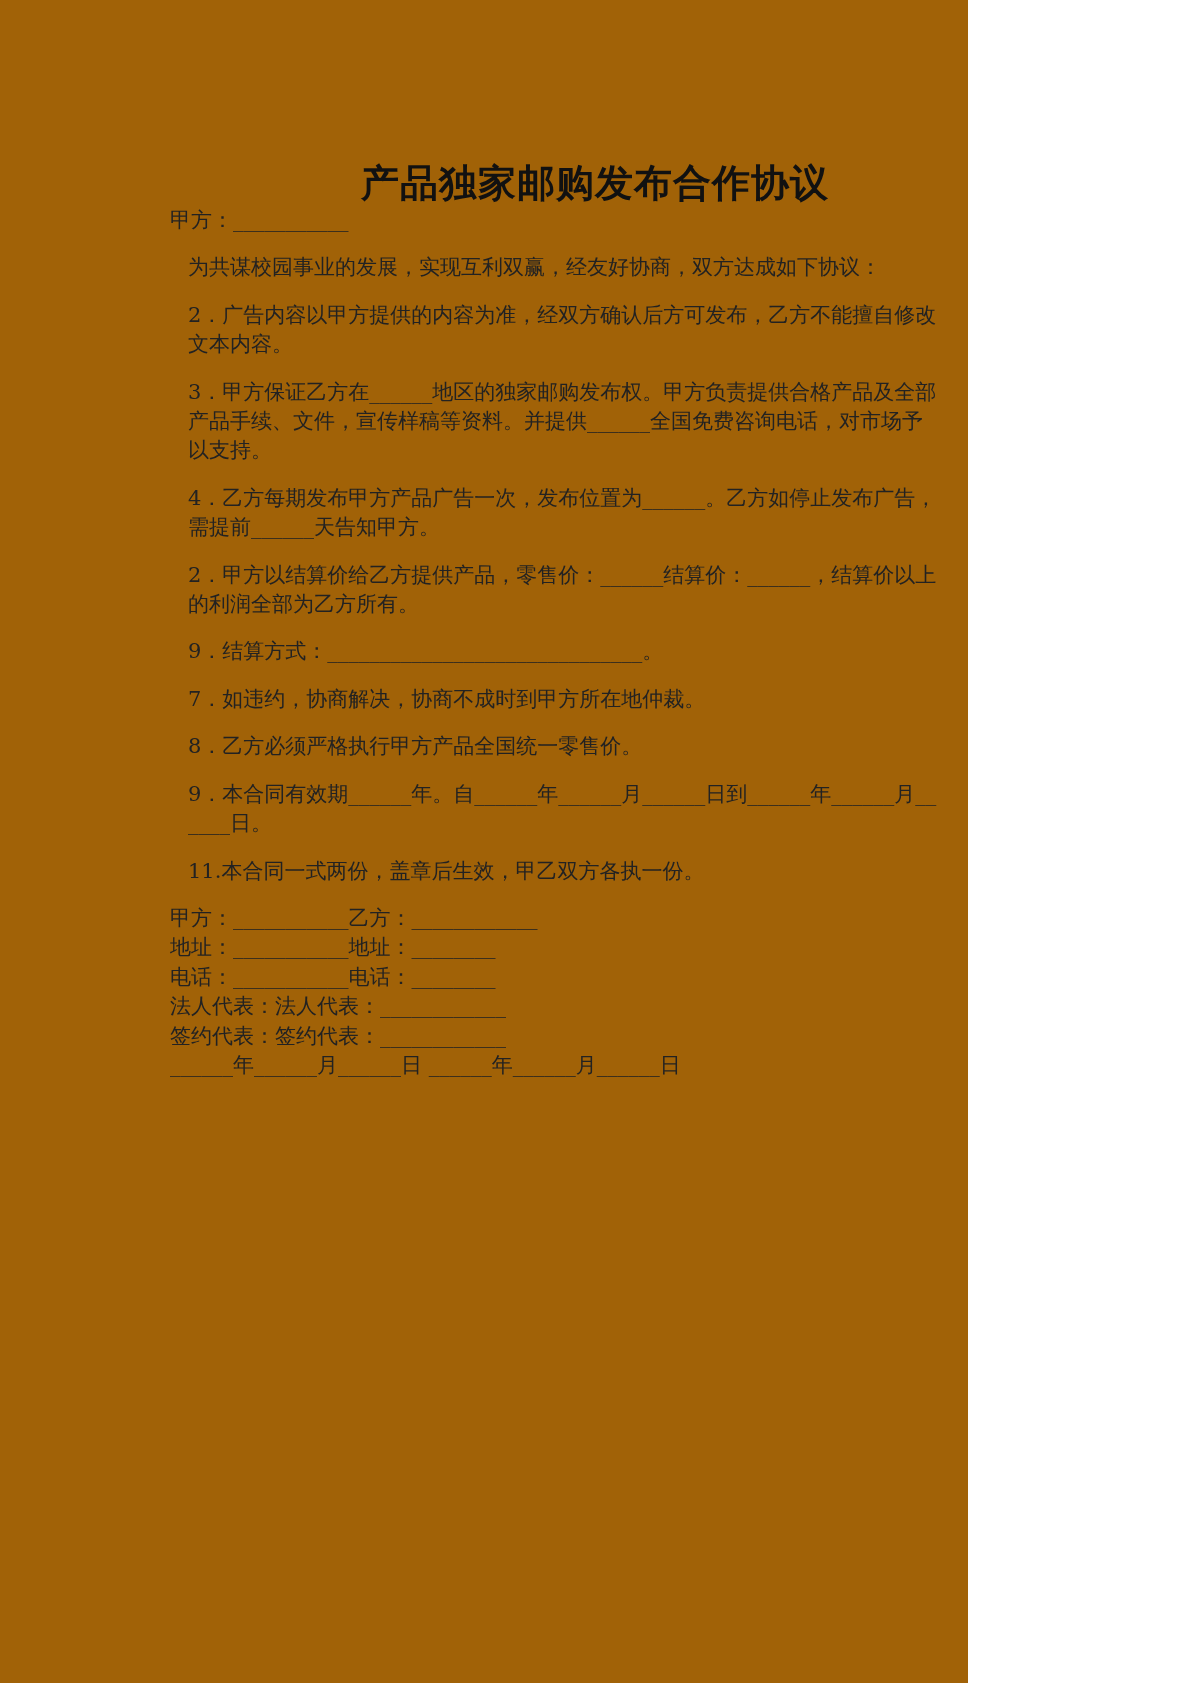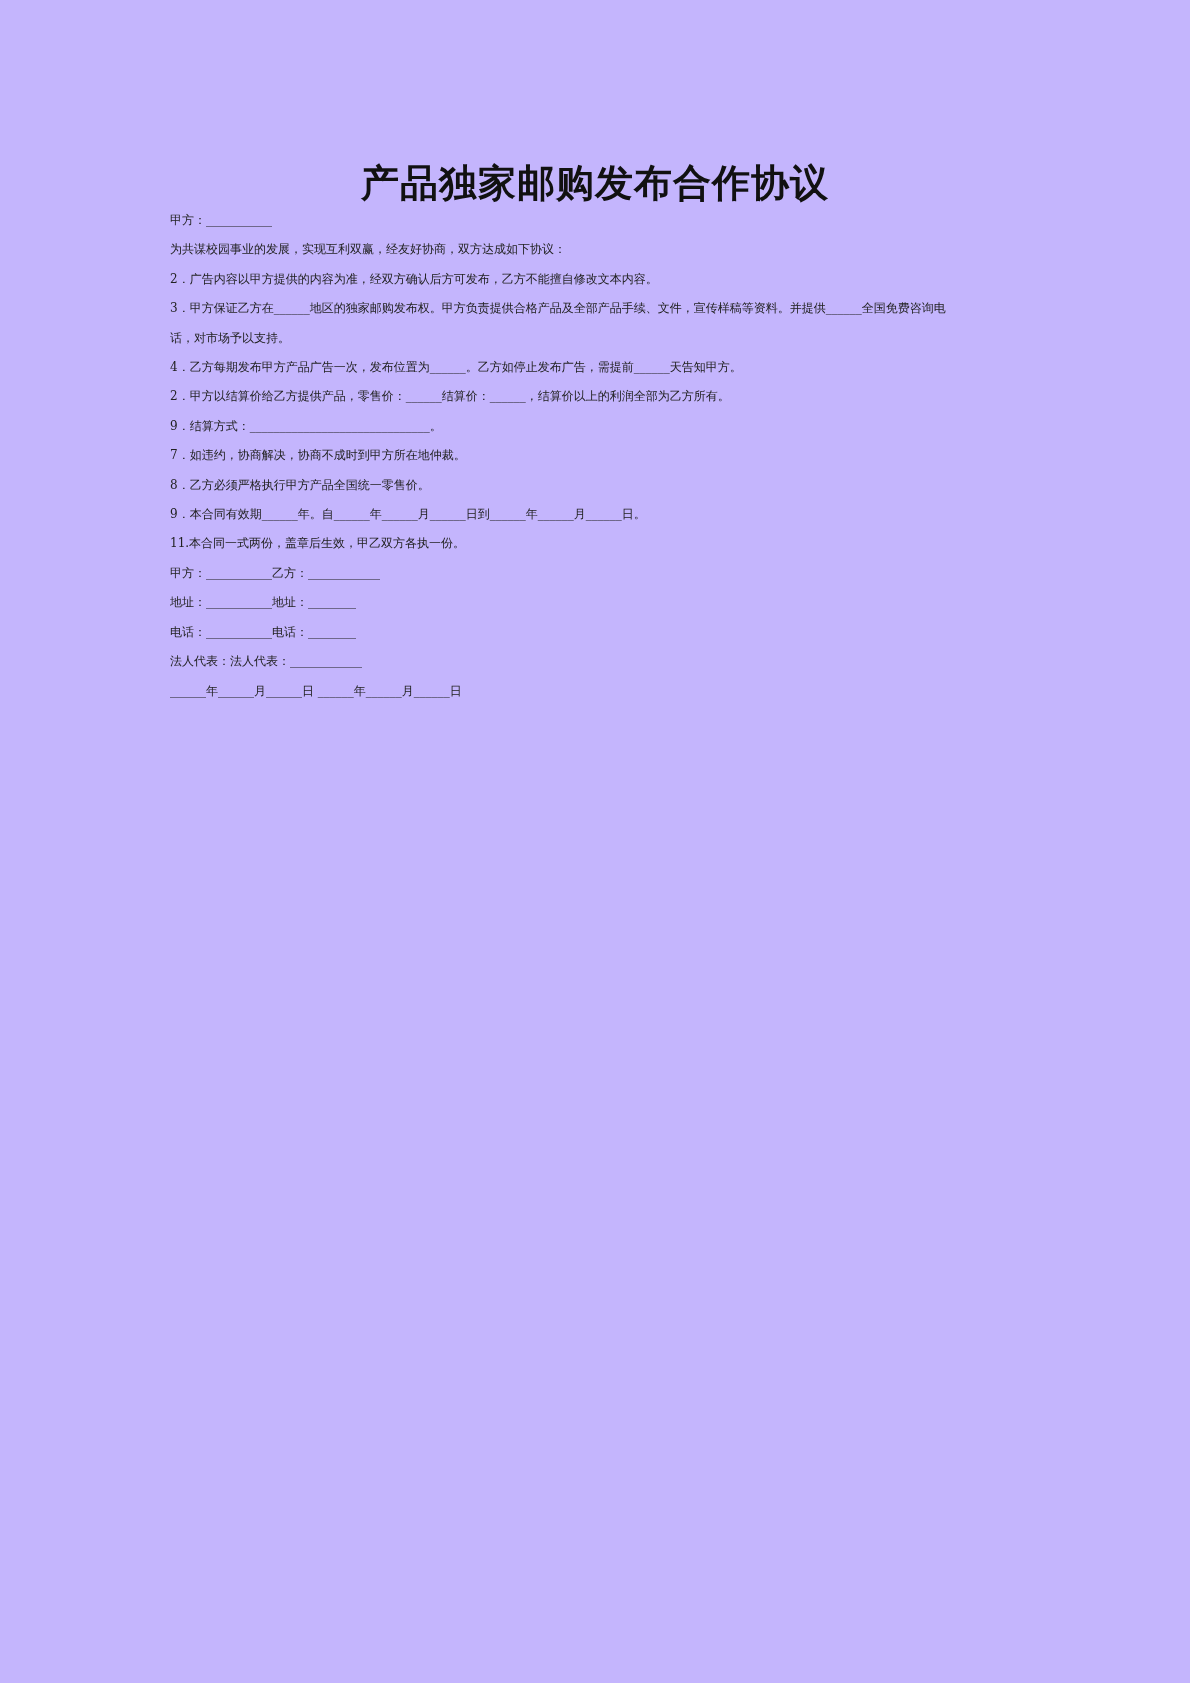--- a/index.html
+++ b/index.html
@@ -1,33 +1,33 @@
 <!DOCTYPE html>
 <html><head>
   <meta charset="utf-8">
   <style>
     html, body { margin: 0; padding: 0; background: #ffffff; }
     body { width: 1190px; height: 1683px; position: relative; overflow: hidden; }
     .page {
-      position: absolute; left: 0; top: 0; width: 1190px; height: 1683px;
-      background: #c4b5fd; color: #1a1a1a;
+      position: absolute; left: 0; top: 0; width: 968px; height: 1683px;
+      background: #a16207; color: #1a1a1a;
       font-family: "DejaVu Serif", "Liberation Serif", serif;
     }
     .title {
       position: absolute; left: 0; width: 1190px; top: 158px;
       text-align: center; font-size: 38px; font-weight: bold;
       font-family: "DejaVu Sans", "Liberation Sans", sans-serif;
       color: #111; letter-spacing: 1px;
     }
     .body {
       position: absolute; left: 170px; top: 206px; width: 786px;
-      font-size: 12px; line-height: 29.4px; color: #222;
+      font-size: 21px; line-height: 29.4px; color: #222;
     }
     .line { white-space: pre; margin: 0; }
-    .para { margin: 0; white-space: pre-wrap; word-break: break-all; }
+    .para { margin: 18px; white-space: pre-wrap; word-break: break-all; }
   </style>
 </head>
 <body>
 
 <div class="page">
   <div class="title">产品独家邮购发布合作协议</div>
 
   <div class="body">
     <p class="line">甲方：___________</p>
     <p class="para">为共谋校园事业的发展，实现互利双赢，经友好协商，双方达成如下协议：</p>
@@ -39,15 +39,16 @@
     <p class="para">9．结算方式：______________________________。</p>
     <p class="para">7．如违约，协商解决，协商不成时到甲方所在地仲裁。</p>
     <p class="para">8．乙方必须严格执行甲方产品全国统一零售价。</p>
     <p class="para">9．本合同有效期______年。自______年______月______日到______年______月______日。</p>
     <p class="para">11.本合同一式两份，盖章后生效，甲乙双方各执一份。</p>
 
     <p class="line">甲方：___________乙方：____________</p>
     <p class="line">地址：___________地址：________</p>
     <p class="line">电话：___________电话：________</p>
     <p class="line">法人代表：法人代表：____________</p>
+    <p class="line">签约代表：签约代表：____________</p>
     <p class="line">______年______月______日 ______年______月______日</p>
   </div>
 </div>
 
 </body></html>

